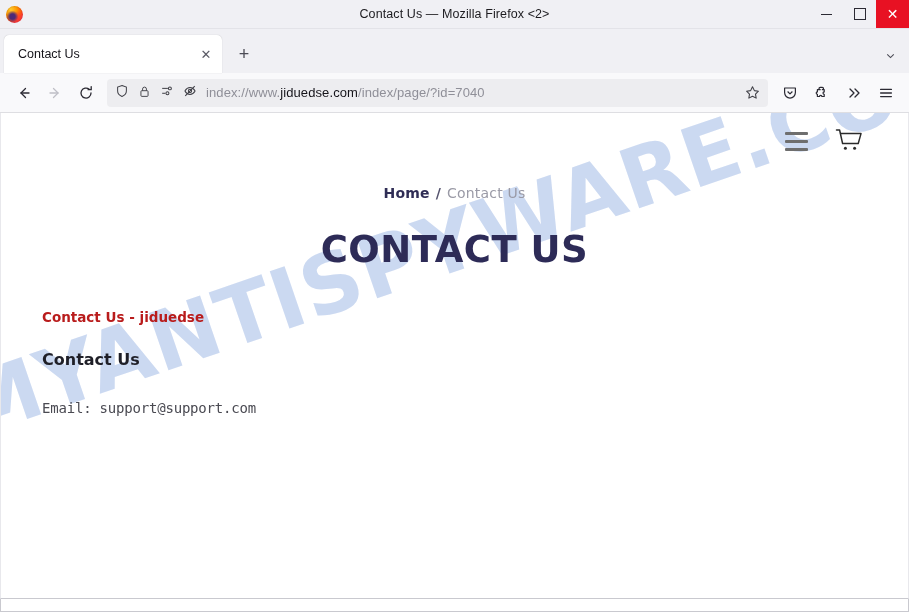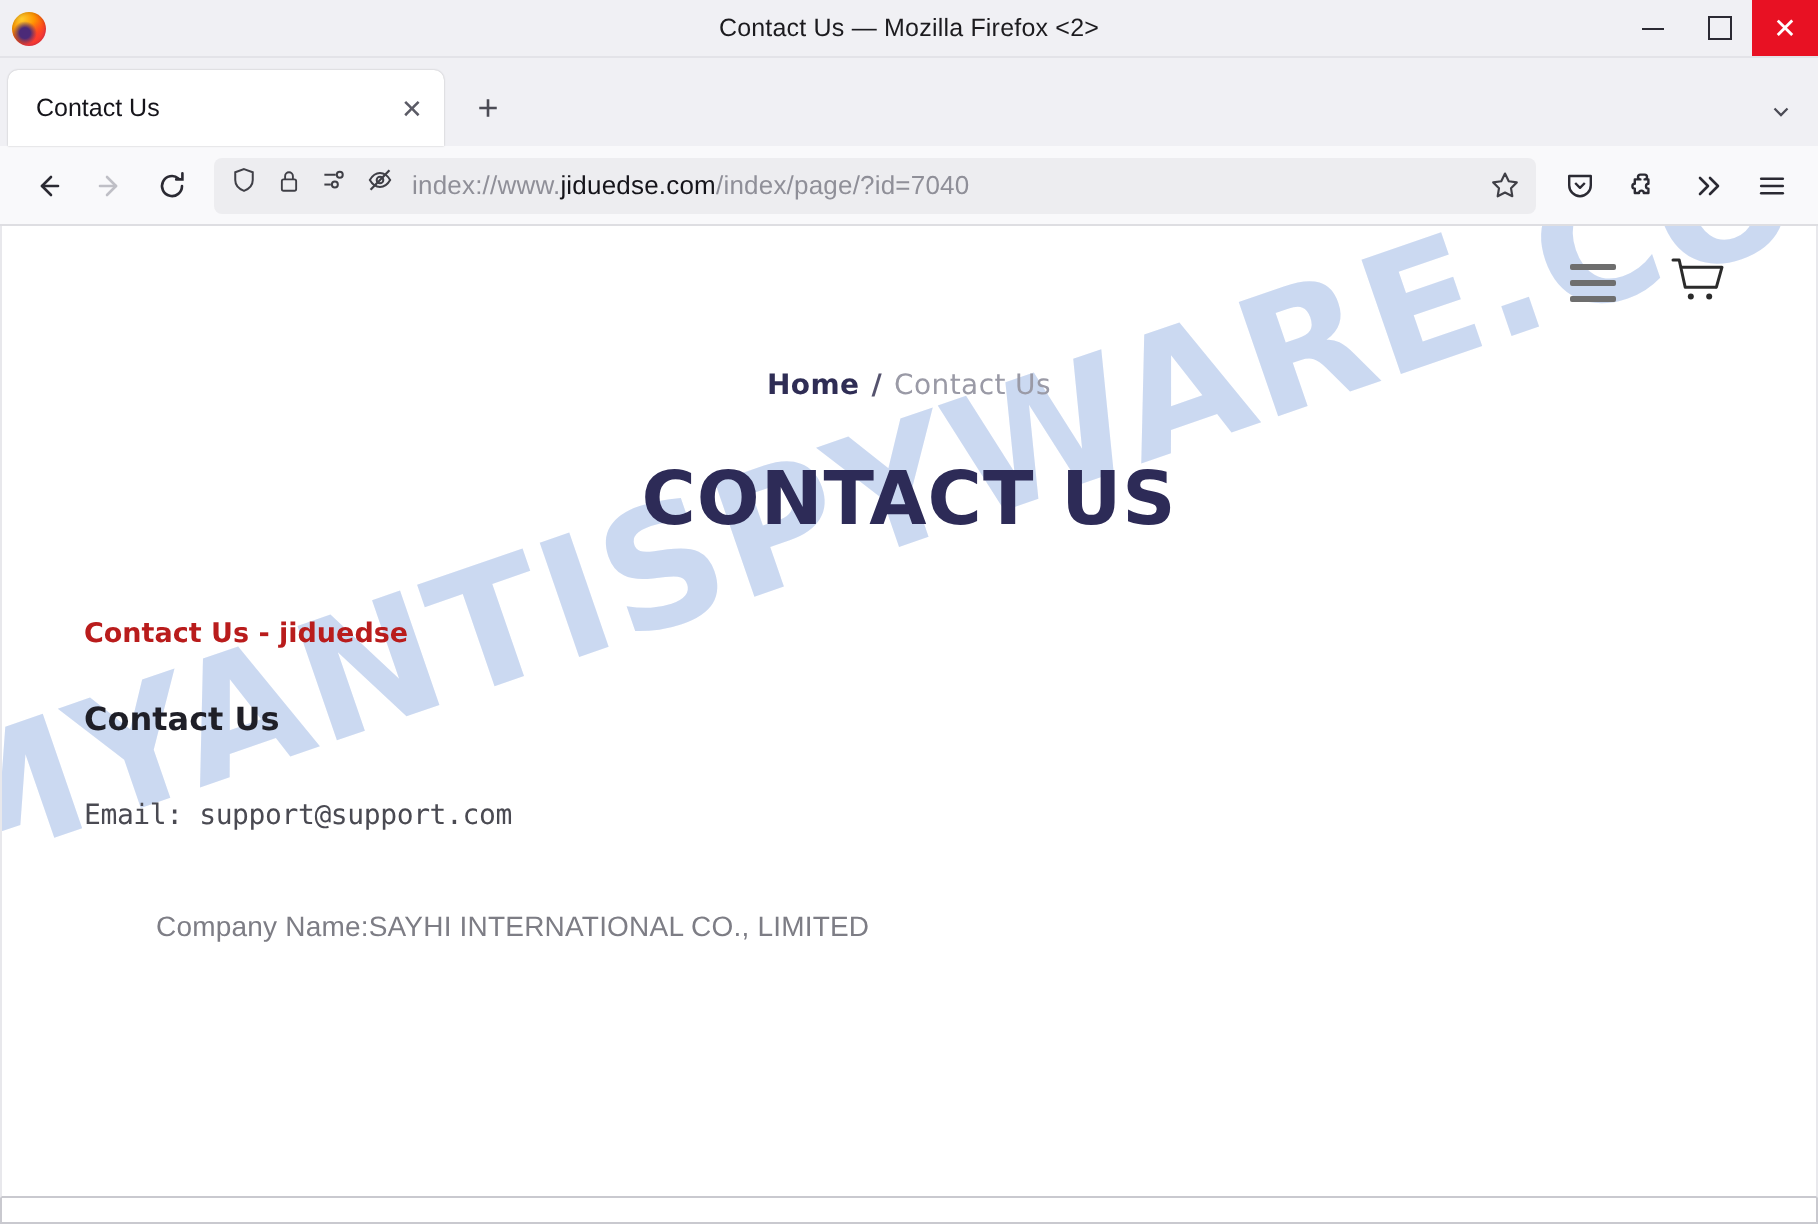--- a/index.html
+++ b/index.html
@@ -463,21 +463,20 @@
 
       <div class="page-title">CONTACT US</div>
 
       <div class="body-block">
         <div class="lead-line">Contact Us - jiduedse</div>
         <div class="sub-head">Contact Us</div>
         <div class="email-line">Email: support@support.com</div>
       </div>
 
       <div class="company-block">
-        <div>Company Name:SAYHI INTERNATIONAL CO., LIMITED</div>
       </div>
 
     </div>
   </div>
 
   <div class="bottom-strip"></div>
 
 </div>
 
 </body></html>

